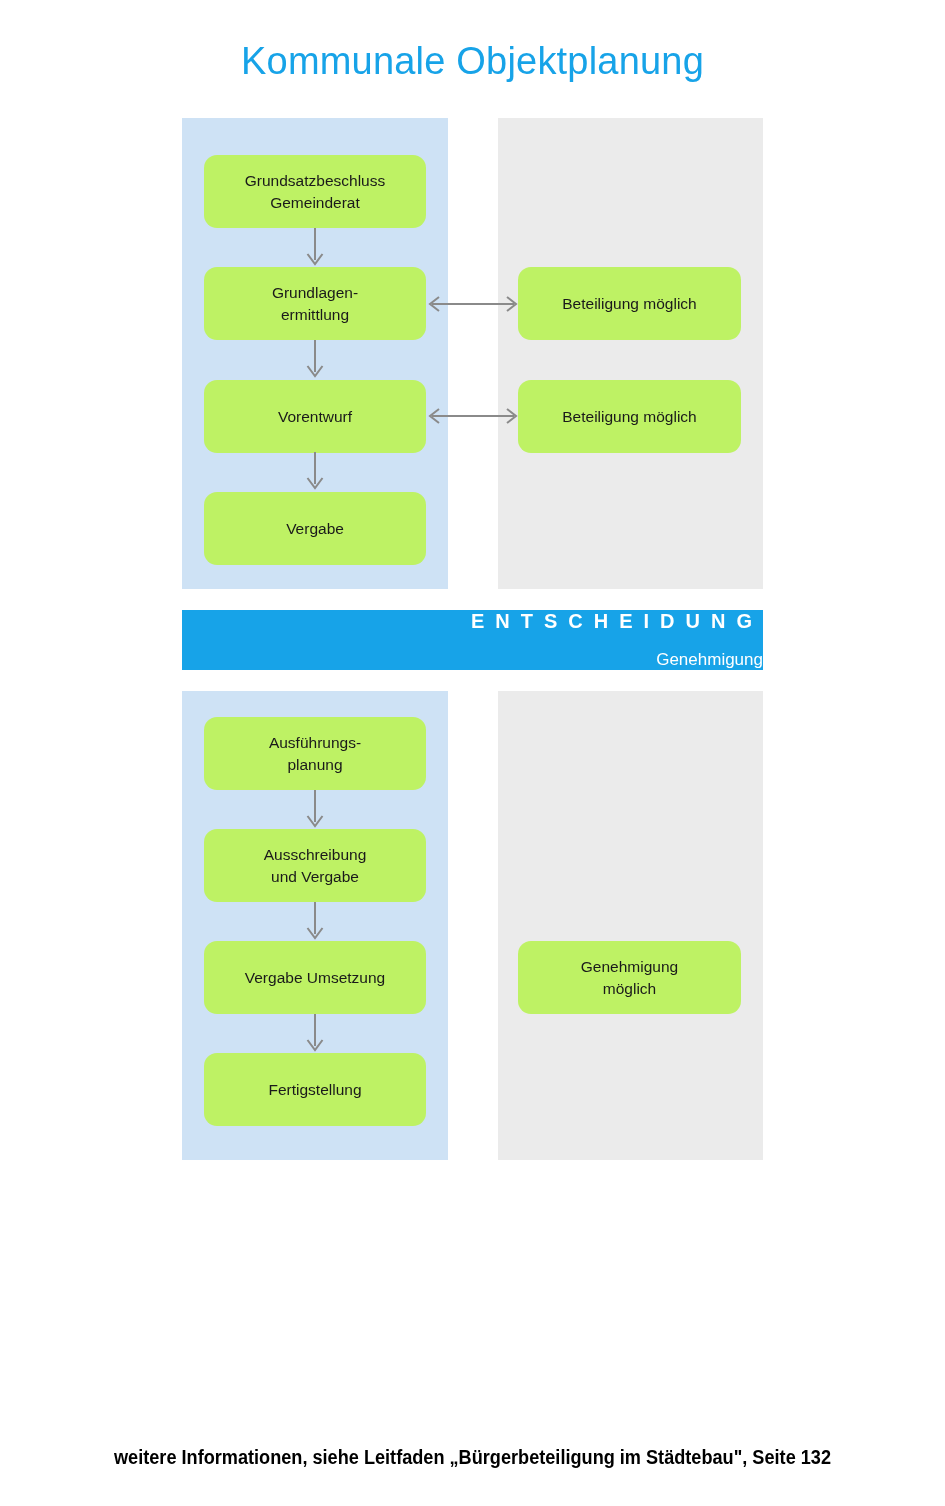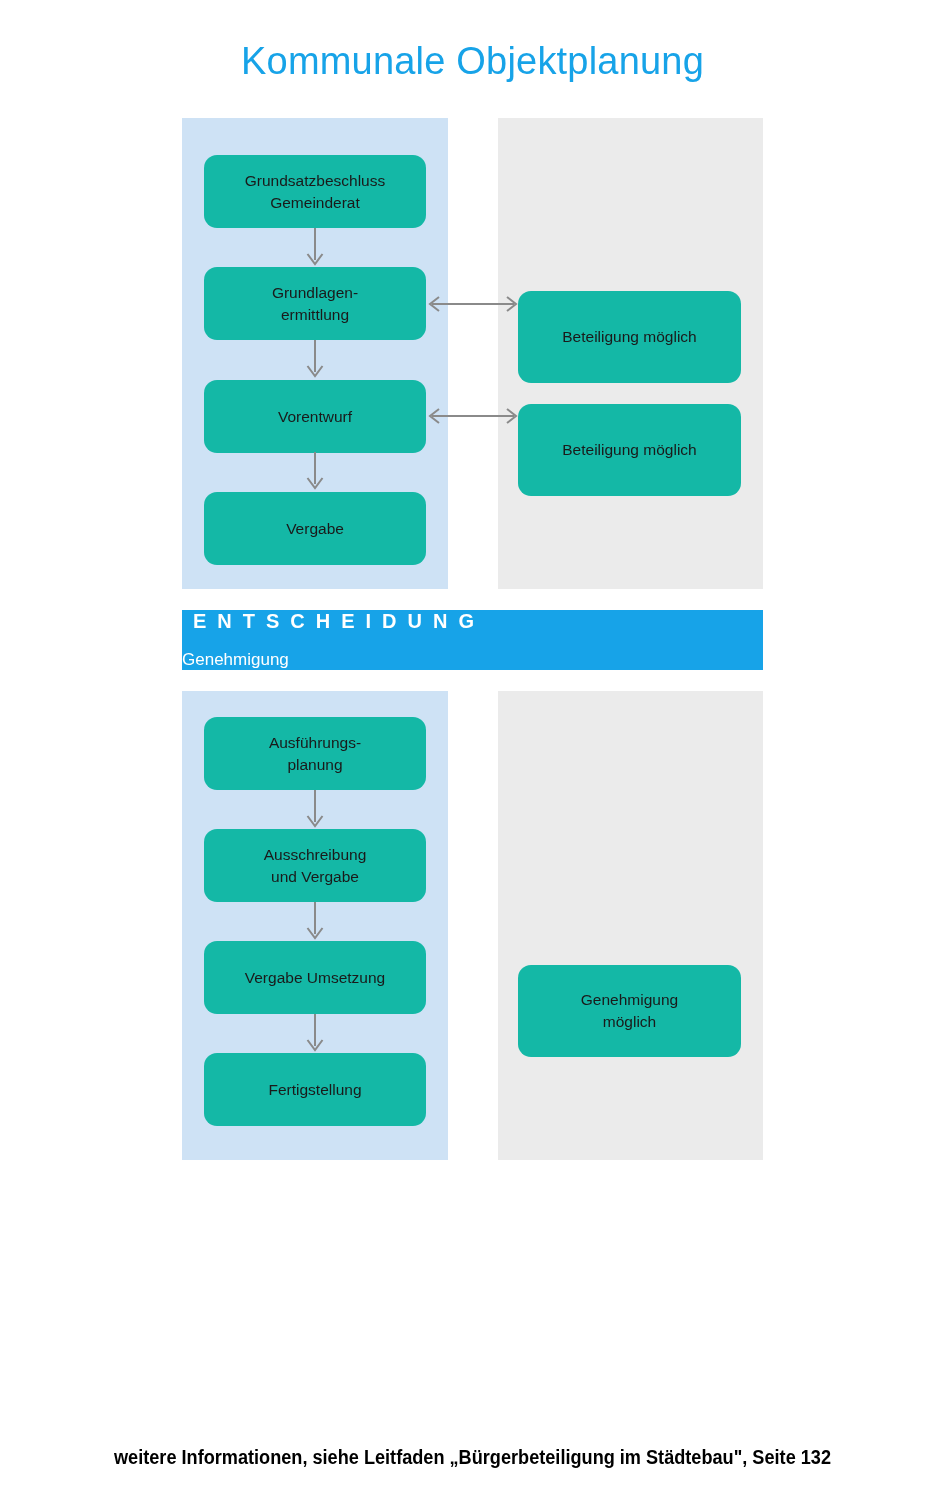--- a/index.html
+++ b/index.html
@@ -37,34 +37,34 @@
   .panel-gray  { background: #ebebeb; }
 
   #panel-left-top    { left: 182px; top: 118px;  width: 266px; height: 471px; }
   #panel-right-top   { left: 498px; top: 118px;  width: 265px; height: 471px; }
   #panel-left-bottom { left: 182px; top: 691px;  width: 266px; height: 469px; }
   #panel-right-bottom{ left: 498px; top: 691px;  width: 265px; height: 469px; }
 
   
   .node {
     position: absolute;
-    background: #14b8a6;
+    background: #bef264;
     border-radius: 13px;
     display: flex;
     align-items: center;
     justify-content: center;
     text-align: center;
     font-size: 15.5px;
     line-height: 1.42;
     color: #1a1a1a;
     box-sizing: border-box;
     padding: 4px 10px;
   }
   .node-left  { left: 204px; width: 222px; height: 73px; }
-  .node-right { left: 518px; width: 223px; height: 92px; margin-top: 24px; }
+  .node-right { left: 518px; width: 223px; height: 73px; }
 
   
   #node-grundsatzbeschluss { top: 155px; }
   #node-grundlagen         { top: 267px; }
   #node-vorentwurf         { top: 380px; }
   #node-entwurf            { top: 492px; }
   
   #node-beteiligung-1      { top: 267px; }
   #node-beteiligung-2      { top: 380px; }
 
@@ -102,21 +102,21 @@
   
   #decision-banner {
     position: absolute;
     left: 182px;
     top: 610px;
     width: 581px;
     height: 60px;
     background: #17a3e8;
     display: flex;
     flex-direction: column;
-    align-items: flex-start;
+    align-items: flex-end;
     justify-content: center;
     color: #ffffff;
   }
   #decision-title {
     font-size: 20px;
     font-weight: 700;
     letter-spacing: 11px;
     text-indent: 11px;
     line-height: 1.12;
   }

